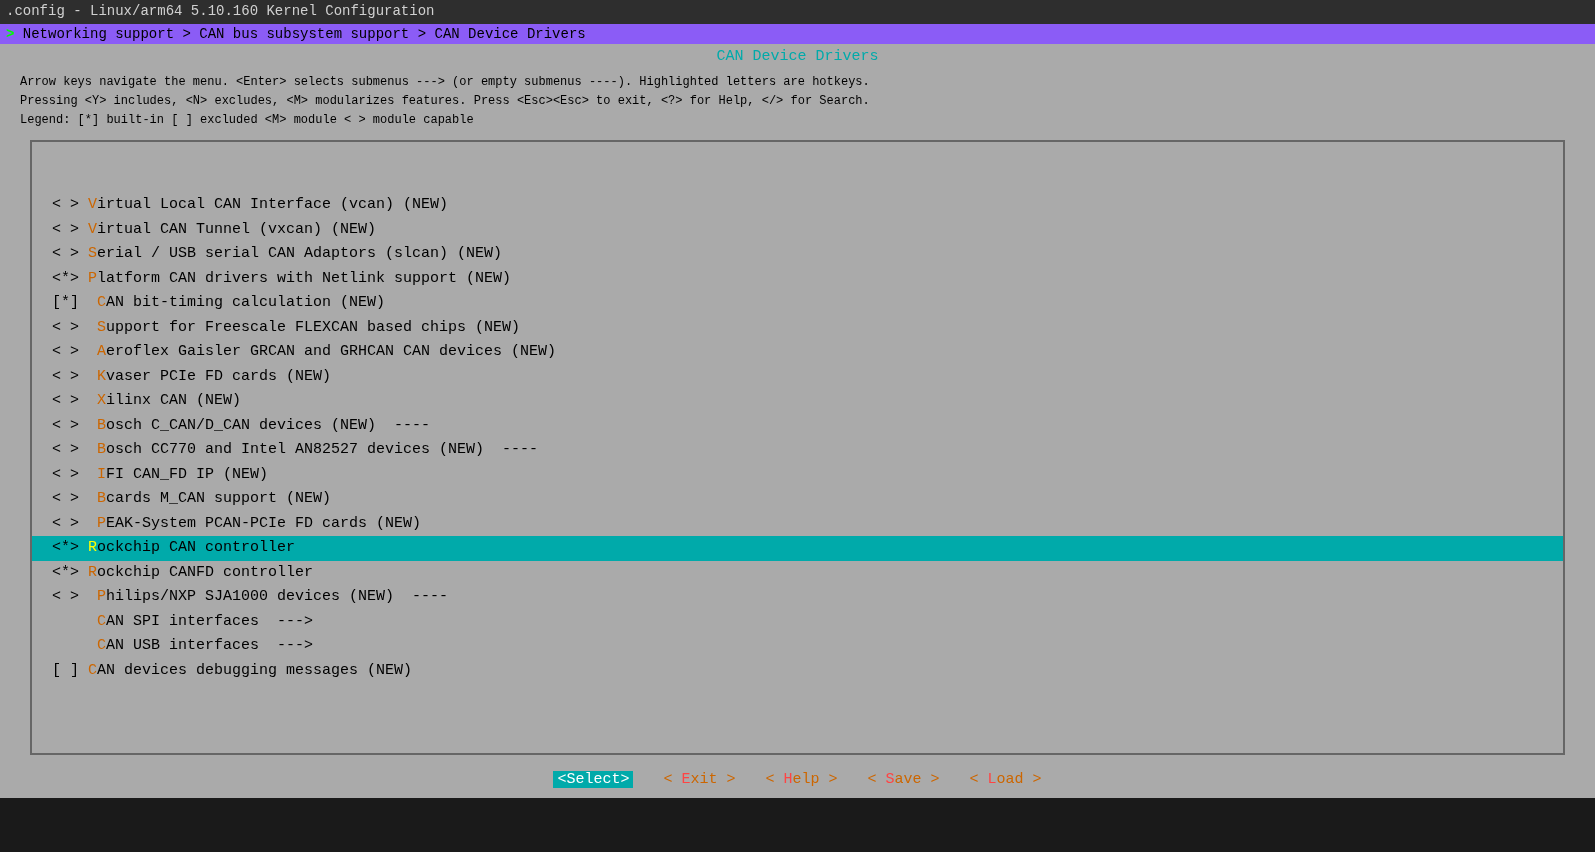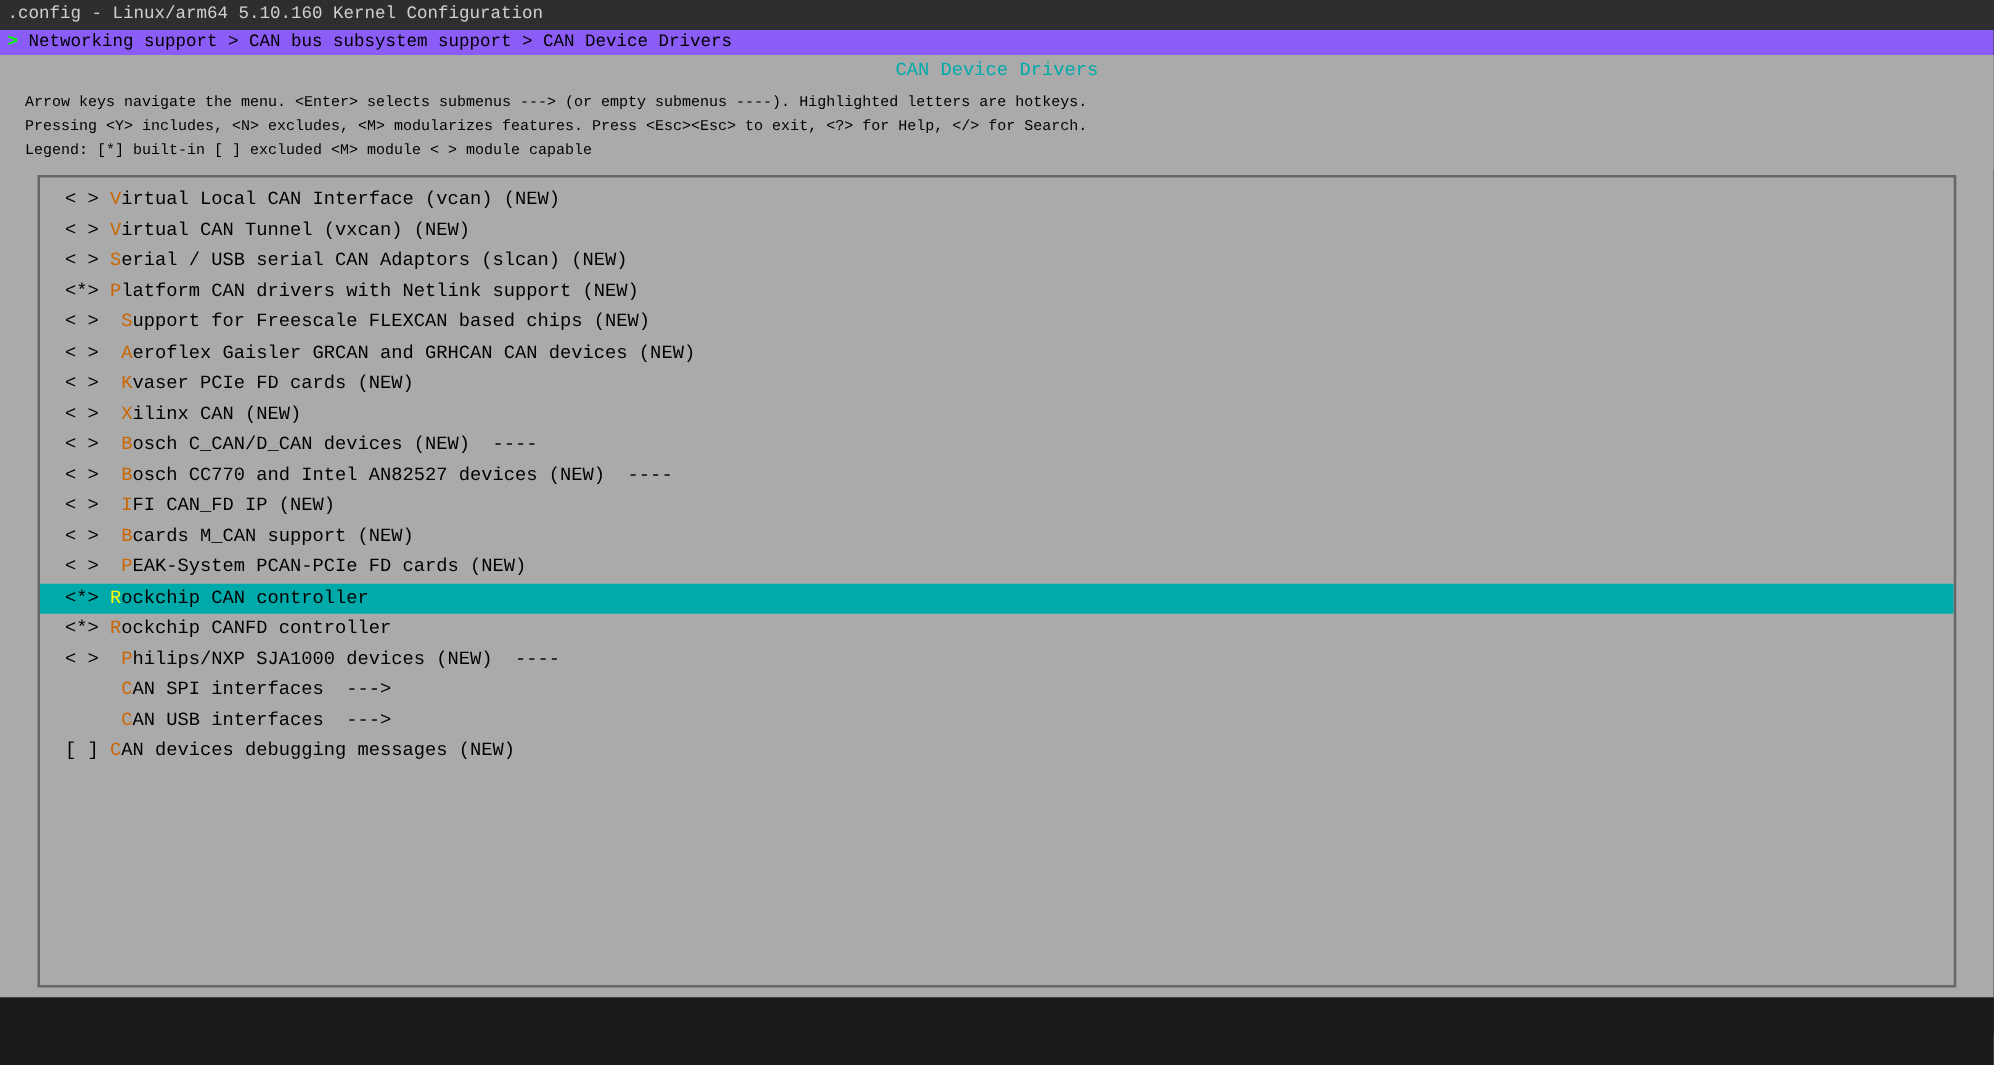--- a/index.html
+++ b/index.html
@@ -60,20 +60,21 @@
     }
     #menu-box {
       margin: 4px 30px 8px 30px;
       background: #aaaaaa;
       border: 2px solid #666;
       flex: 1;
       overflow: hidden;
     }
     #menu-list {
       padding: 6px 0;
+      margin-top: 45px;
     }
     .menu-item {
       padding: 1px 20px;
       color: #000;
       white-space: pre;
       font-size: 15px;
       line-height: 1.5;
     }
     .menu-item .hotkey {
       color: #cc6600;
@@ -138,32 +139,40 @@
       <div>Pressing &lt;Y&gt; includes, &lt;N&gt; excludes, &lt;M&gt; modularizes features.  Press &lt;Esc&gt;&lt;Esc&gt; to exit, &lt;?&gt; for Help, &lt;/&gt; for Search.</div>
       <div>Legend: [*] built-in  [ ] excluded  &lt;M&gt; module  &lt; &gt; module capable</div>
     </div>
     <div id="menu-box">
       <div id="menu-list">
 
       <div class="menu-item"><span class="bracket">&lt; &gt; </span><span class="hotkey">V</span><span class="item-text">irtual Local CAN Interface (vcan) (NEW)</span></div>
           <div class="menu-item"><span class="bracket">&lt; &gt; </span><span class="hotkey">V</span><span class="item-text">irtual CAN Tunnel (vxcan) (NEW)</span></div>
           <div class="menu-item"><span class="bracket">&lt; &gt; </span><span class="hotkey">S</span><span class="item-text">erial / USB serial CAN Adaptors (slcan) (NEW)</span></div>
           <div class="menu-item"><span class="bracket">&lt;*&gt; </span><span class="hotkey">P</span><span class="item-text">latform CAN drivers with Netlink support (NEW)</span></div>
+          <div class="menu-item"><span class="bracket">[*]  </span><span class="hotkey">C</span><span class="item-text">AN bit-timing calculation (NEW)</span></div>
           <div class="menu-item"><span class="bracket">&lt; &gt;  </span><span class="hotkey">S</span><span class="item-text">upport for Freescale FLEXCAN based chips (NEW)</span></div>
           <div class="menu-item"><span class="bracket">&lt; &gt;  </span><span class="hotkey">A</span><span class="item-text">eroflex Gaisler GRCAN and GRHCAN CAN devices (NEW)</span></div>
           <div class="menu-item"><span class="bracket">&lt; &gt;  </span><span class="hotkey">K</span><span class="item-text">vaser PCIe FD cards (NEW)</span></div>
           <div class="menu-item"><span class="bracket">&lt; &gt;  </span><span class="hotkey">X</span><span class="item-text">ilinx CAN (NEW)</span></div>
           <div class="menu-item"><span class="bracket">&lt; &gt;  </span><span class="hotkey">B</span><span class="item-text">osch C_CAN/D_CAN devices (NEW)  ----</span></div>
           <div class="menu-item"><span class="bracket">&lt; &gt;  </span><span class="hotkey">B</span><span class="item-text">osch CC770 and Intel AN82527 devices (NEW)  ----</span></div>
           <div class="menu-item"><span class="bracket">&lt; &gt;  </span><span class="hotkey">I</span><span class="item-text">FI CAN_FD IP (NEW)</span></div>
           <div class="menu-item"><span class="bracket">&lt; &gt;  </span><span class="hotkey">B</span><span class="item-text">cards M_CAN support (NEW)</span></div>
           <div class="menu-item"><span class="bracket">&lt; &gt;  </span><span class="hotkey">P</span><span class="item-text">EAK-System PCAN-PCIe FD cards (NEW)</span></div>
           <div class="menu-item selected"><span class="bracket">&lt;*&gt; </span><span class="hotkey">R</span><span class="item-text">ockchip CAN controller</span></div>
           <div class="menu-item"><span class="bracket">&lt;*&gt; </span><span class="hotkey">R</span><span class="item-text">ockchip CANFD controller</span></div>
           <div class="menu-item"><span class="bracket">&lt; &gt;  </span><span class="hotkey">P</span><span class="item-text">hilips/NXP SJA1000 devices (NEW)  ----</span></div>
           <div class="menu-item"><span class="bracket">     </span><span class="hotkey">C</span><span class="item-text">AN SPI interfaces  ---&gt;</span></div>
           <div class="menu-item"><span class="bracket">     </span><span class="hotkey">C</span><span class="item-text">AN USB interfaces  ---&gt;</span></div>
           <div class="menu-item"><span class="bracket">[ ] </span><span class="hotkey">C</span><span class="item-text">AN devices debugging messages (NEW)</span></div>
         </div>
     </div>
+    <div id="bottom-buttons">
+      <span class="btn active">&lt;<span class="hotkey">S</span>elect&gt;</span>
+      <span class="btn">&lt; <span class="hotkey">E</span>xit &gt;</span>
+      <span class="btn">&lt; <span class="hotkey">H</span>elp &gt;</span>
+      <span class="btn">&lt; <span class="hotkey">S</span>ave &gt;</span>
+      <span class="btn">&lt; <span class="hotkey">L</span>oad &gt;</span>
+    </div>
   </div>
   <div id="bottom-bar"></div>
 </div>
 
 </body></html>

